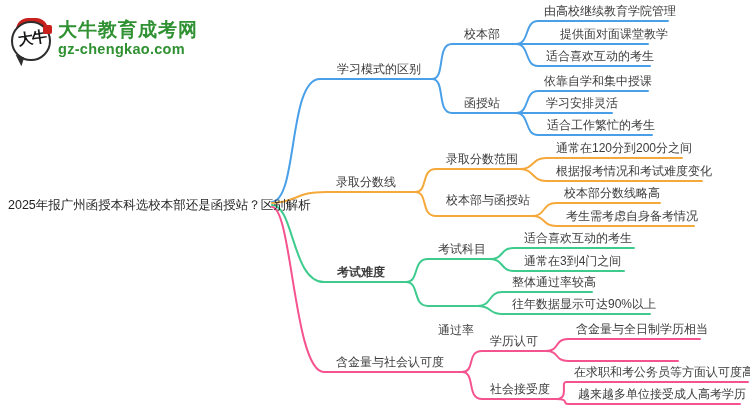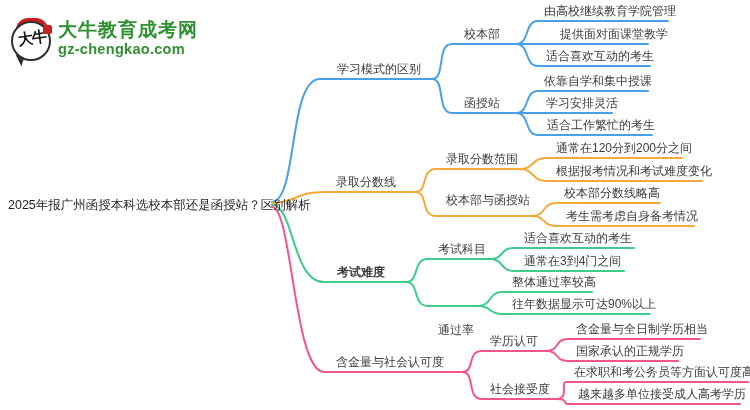--- a/index.html
+++ b/index.html
@@ -113,18 +113,17 @@
   <div class="lbl" style="left:438px;top:242px;">考试科目</div>
   <div class="lbl" style="left:524px;top:231px;">适合喜欢互动的考生</div>
   <div class="lbl" style="left:524px;top:254px;">通常在3到4门之间</div>
   <div class="lbl" style="left:438px;top:289px;margin-top:34px;">通过率</div>
   <div class="lbl" style="left:512px;top:275px;">整体通过率较高</div>
   <div class="lbl" style="left:512px;top:297px;">往年数据显示可达90%以上</div>
 
   <div class="lbl" style="left:336px;top:355px;">含金量与社会认可度</div>
   <div class="lbl" style="left:490px;top:334px;">学历认可</div>
   <div class="lbl" style="left:576px;top:322px;">含金量与全日制学历相当</div>
-  <div class="lbl" style="left:576px;top:344px;">国家承认的正规学历</div>
   <div class="lbl" style="left:490px;top:382px;">社会接受度</div>
   <div class="lbl" style="left:574px;top:365px;">在求职和考公务员等方面认可度高</div>
   <div class="lbl" style="left:578px;top:387px;">越来越多单位接受成人高考学历</div>
 
 </div>
 
 </body></html>

